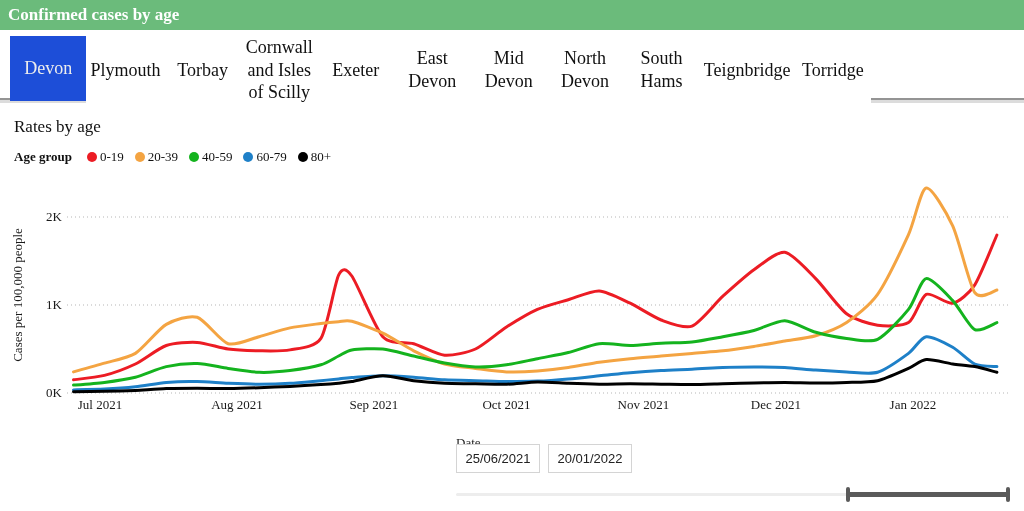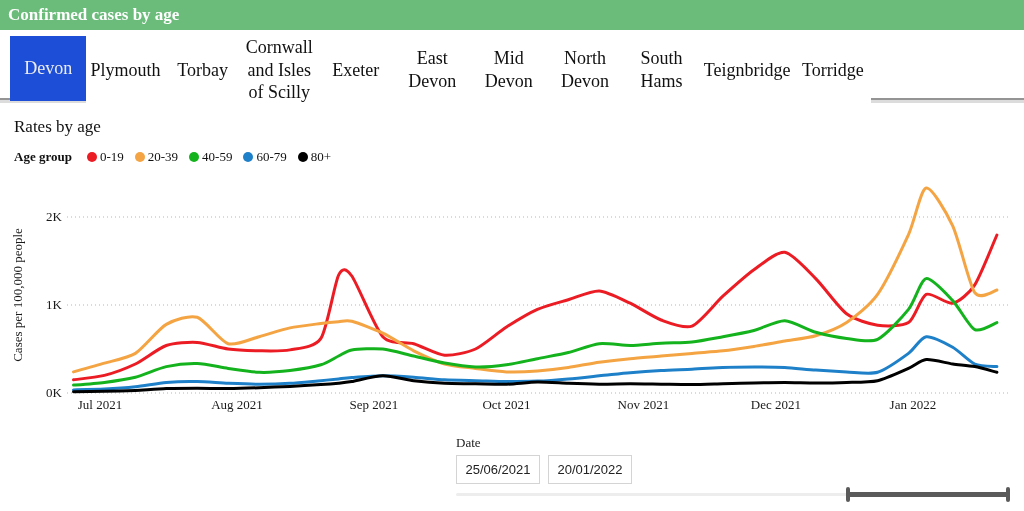--- a/index.html
+++ b/index.html
@@ -26,21 +26,21 @@
        font-size:13px;color:#111;}
   .legend .legend-title{font-weight:bold;margin-right:4px;}
   .legend-item{display:flex;align-items:center;gap:3px;cursor:pointer;}
   .legend-item .dot{width:10px;height:10px;border-radius:50%;display:inline-block;}
 
   
   svg.chart{position:absolute;top:0;left:0;width:1024px;height:511px;}
 
   
   .date-label{position:absolute;top:435px;left:456px;font-size:13px;color:#222;}
-  .date-box{position:absolute;top:455px;height:29px;width:84px;box-sizing:border-box;
+  .date-box{position:absolute;top:444px;height:29px;width:84px;box-sizing:border-box;
        border:1px solid #d4d4d4;background:#fff;display:flex;align-items:center;justify-content:center;
        font-family:"Liberation Sans","DejaVu Sans",sans-serif;font-size:13px;color:#222;}
   #date-start{left:456px;} #date-end{left:548px;}
 
   
   .slider-track{position:absolute;top:493px;left:456px;width:554px;height:3px;background:#ededed;border-radius:2px;}
   .slider-range{position:absolute;top:492px;left:848px;width:160px;height:5px;background:#5a5a5a;border-radius:2px;}
   .slider-handle{position:absolute;top:487px;width:4px;height:15px;background:#5a5a5a;border-radius:2px;cursor:ew-resize;}
   #handle-left{left:846px;} #handle-right{left:1006px;}
 </style>

